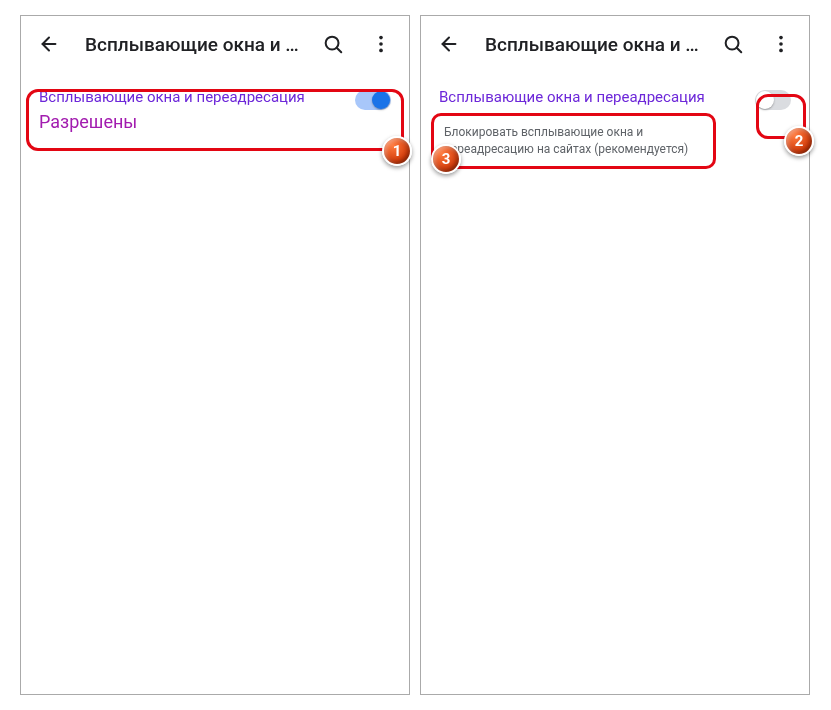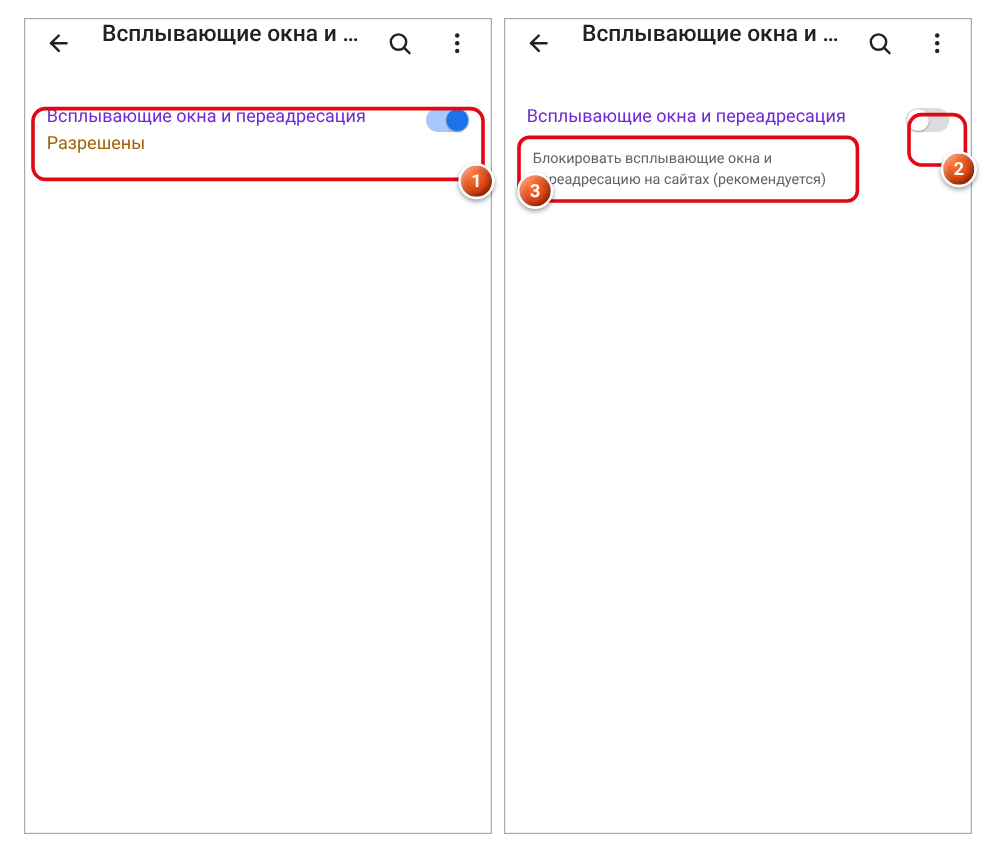--- a/index.html
+++ b/index.html
@@ -22,21 +22,21 @@
       height: 680px;
       border: 1px solid #aaa;
       background: #fff;
       position: relative;
       display: flex;
       flex-direction: column;
     }
     .toolbar {
       height: 56px;
       display: flex;
-      align-items: flex-start;
+      align-items: center;
       padding: 0 8px;
       gap: 8px;
     }
     .back-btn {
       width: 40px;
       height: 40px;
       display: flex;
       align-items: center;
       justify-content: center;
       cursor: pointer;
@@ -71,22 +71,22 @@
     }
     .setting-text {
       flex: 1;
     }
     .setting-title {
       font-size: 15px;
       color: #6d28d9;
       line-height: 1.3;
     }
     .setting-sub {
-      font-size: 15px;
-      color: #a16207;
+      font-size: 18px;
+      color: #a21caf;
       margin-top: 2px;
       line-height: 1.3;
     }
     .switch {
       width: 36px;
       height: 20px;
       border-radius: 10px;
       position: relative;
       cursor: pointer;
       flex-shrink: 0;

